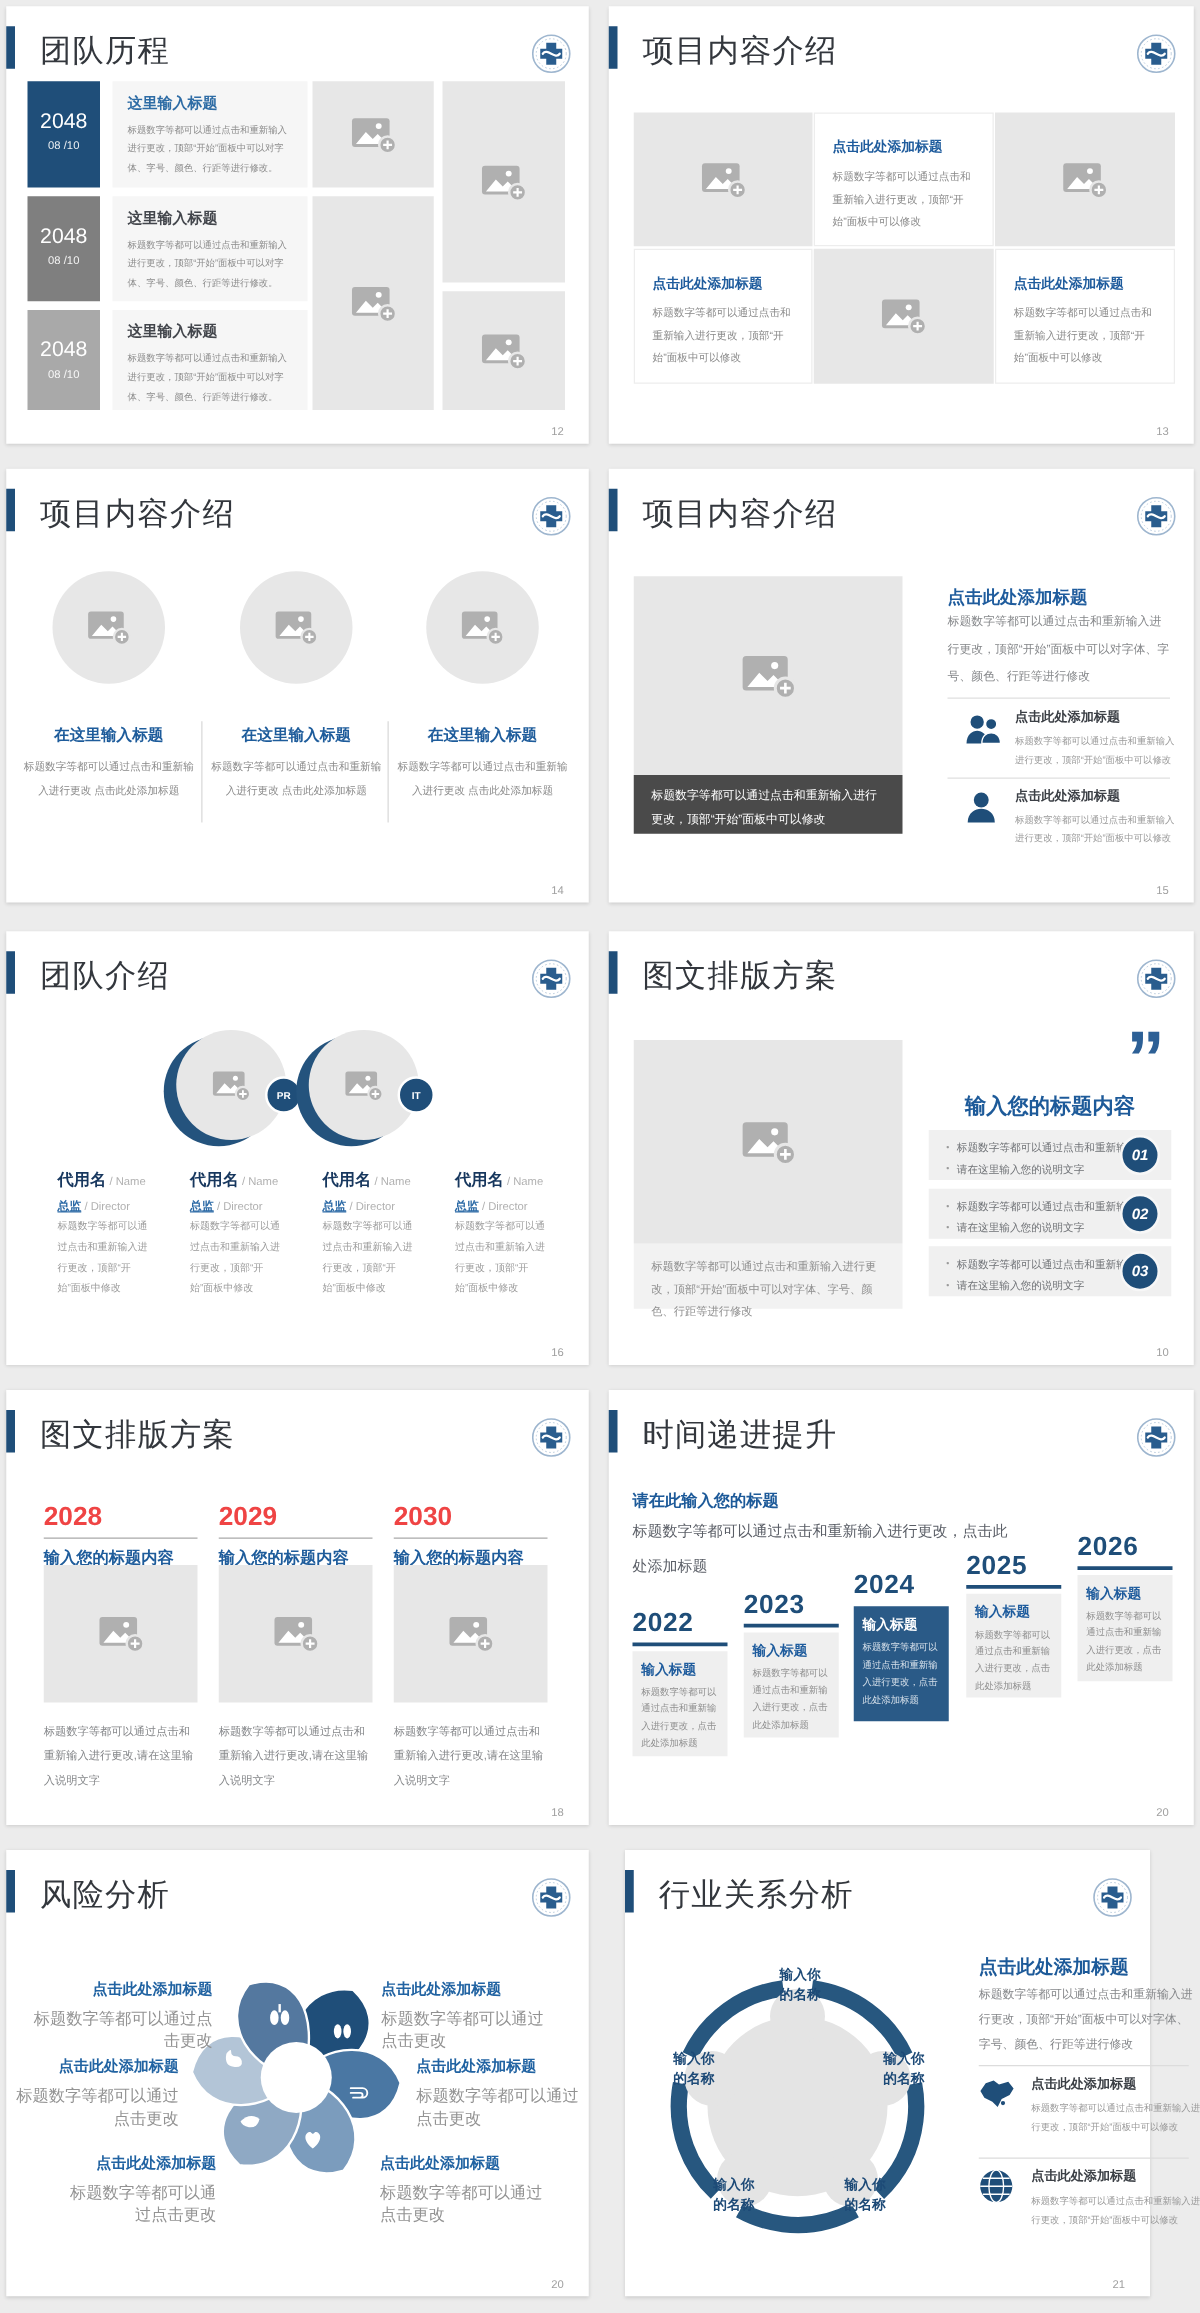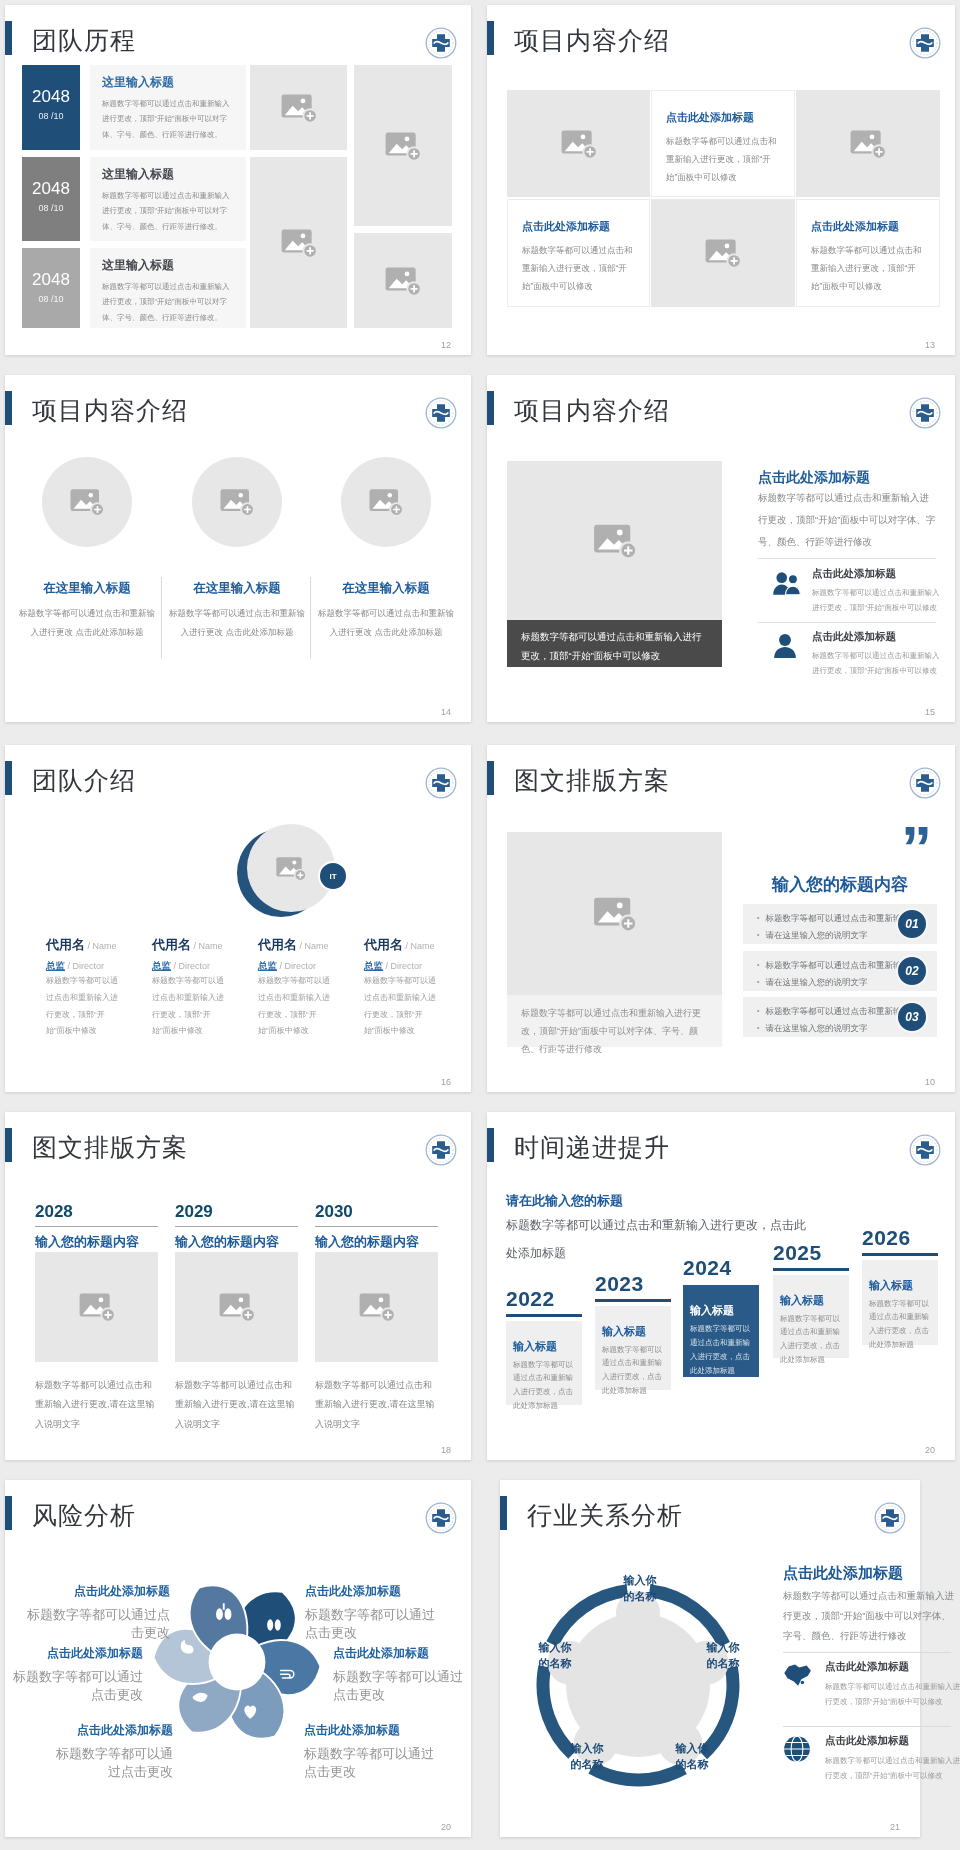--- a/index.html
+++ b/index.html
@@ -59,29 +59,29 @@
   
   .quote{position:absolute;font-size:62px;font-weight:bold;color:#2d6096;line-height:1;}
   .h17{position:absolute;font-size:17px;font-weight:bold;color:#1d5a99;text-align:center;}
   .box17{position:absolute;left:256px;width:194px;height:40px;background:#f0f0f0;padding:6px 0 0 14px;box-sizing:border-box;}
   .box17 .ln{font-size:8.5px;color:#6f7276;line-height:1.95;}
   .box17 .ln::before{content:"•";margin-right:6px;color:#9a9a9a;font-size:7px;vertical-align:1px;}
   .num17{position:absolute;right:9px;top:4px;width:28px;height:28px;border-radius:50%;background:#1f4e79;color:#fff;
          font-size:12px;font-weight:bold;font-style:italic;display:flex;align-items:center;justify-content:center;border:2px solid #f7f7f7;}
   
   .c18{position:absolute;width:123px;}
-  .c18 .yr{font-size:17px;font-weight:bold;color:#0c4a6e;}
+  .c18 .yr{font-size:21px;font-weight:bold;color:#ef4444;}
   .c18 .ul{height:1px;background:#a9a9a9;margin-top:4px;}
   .c18 .hd{font-size:13px;font-weight:bold;color:#1e5c9b;margin-top:6px;}
   .c18 .bd{font-size:9px;color:#85878a;line-height:2.15;}
   
   .step{position:absolute;width:76px;}
   .step .yr{font-size:21px;font-weight:bold;color:#1f4e79;letter-spacing:.5px;}
   .step .ul{height:2.5px;background:#1f4e79;margin-top:3px;}
-  .step .bx{margin-top:4px;background:#efefef;padding:18px 7px;box-sizing:border-box;}
+  .step .bx{margin-top:4px;background:#efefef;padding:7px 7px;box-sizing:border-box;}
   .step .bx .tt{font-size:11px;font-weight:bold;color:#1f5c9d;}
   .step .bx .bd{font-size:7.5px;color:#8f8f8f;line-height:1.85;margin-top:4px;}
   .step.dark .bx{background:#2a5a87;}
   .step.dark .bx .tt{color:#fff;}
   .step.dark .bx .bd{color:#d6e0ea;}
   
   .lb20{position:absolute;}
   .lb20 .tt{font-size:12px;font-weight:bold;color:#2163a2;}
   .lb20 .bd{font-size:13px;color:#939393;margin-top:6px;}
   .ra{text-align:right;}
@@ -300,20 +300,29 @@
   <svg class="logo">
       <use href="#logo"></use>
     </svg>
 
   <div class="member" style="left:21px">
     <div class="m-name"><b>代用名</b><span> / Name</span></div>
     <div class="m-role"><b>总监</b><span> / Director</span></div>
     <div class="m-bd">标题数字等都可以通过点击和重新输入进行更改，顶部“开始”面板中修改</div>
   </div>
   <div class="member" style="left:127px">
+    <div class="m-circle">
+        <div class="back"></div>
+      <div class="face">
+          <svg>
+            <use href="#imgph"></use>
+          </svg>
+        </div>
+      <div class="m-badge">PR</div>
+      </div>
     <div class="m-name"><b>代用名</b><span> / Name</span></div>
     <div class="m-role"><b>总监</b><span> / Director</span></div>
     <div class="m-bd">标题数字等都可以通过点击和重新输入进行更改，顶部“开始”面板中修改</div>
   </div>
   <div class="member" style="left:233px">
     <div class="m-circle">
         <div class="back"></div>
       <div class="face">
           <svg>
             <use href="#imgph"></use>

